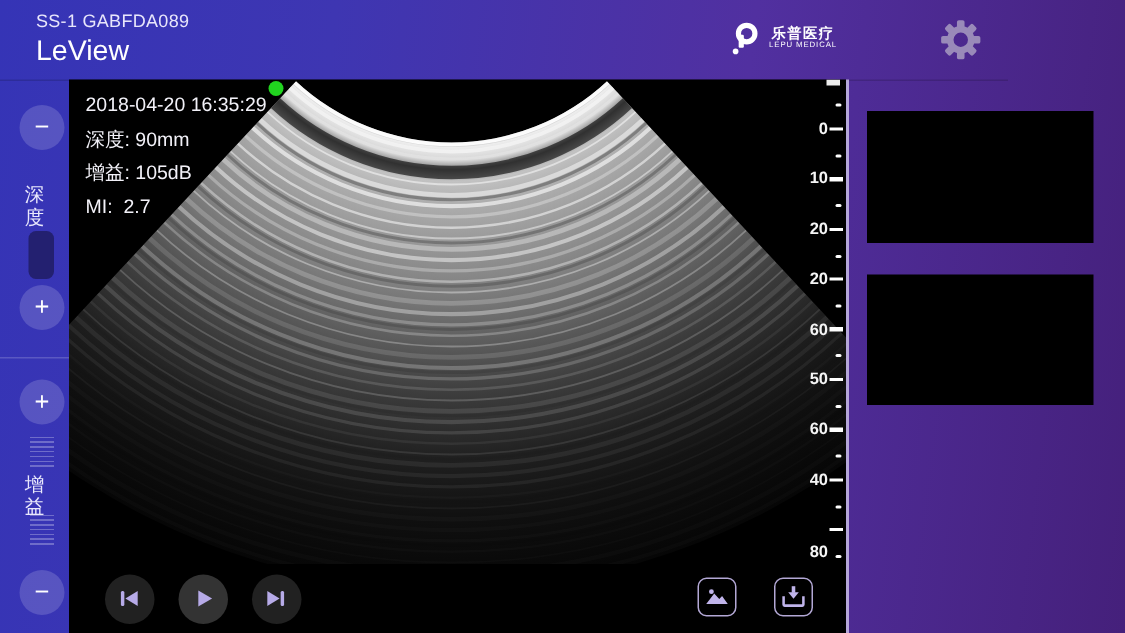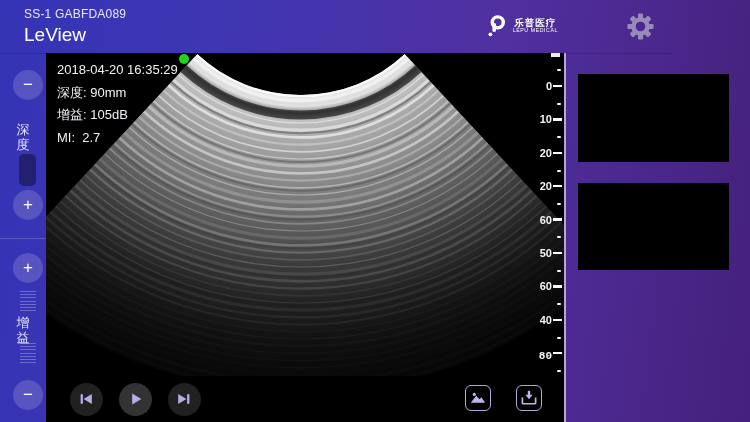--- a/index.html
+++ b/index.html
@@ -223,21 +223,21 @@
         <div class="r-label" style="top: 133.2px;">20</div>
         <div class="r-major" style="top: 132px;"></div>
         <div class="r-label" style="top: 166.6px;">60</div>
         <div class="r-major" style="top: 165.4px;"></div>
         <div class="r-label" style="top: 200px;">50</div>
         <div class="r-major" style="top: 198.8px;"></div>
         <div class="r-label" style="top: 233.4px;">60</div>
         <div class="r-major" style="top: 232.2px;"></div>
         <div class="r-label" style="top: 266.8px;">40</div>
         <div class="r-major" style="top: 265.6px;"></div>
-        <div class="r-label" style="top: 303px; font-family: Liberation Mono, monospace;">80</div>
+        <div class="r-label" style="top: 315px;">80</div>
         <div class="r-major" style="top: 299px;"></div>
         <div class="r-minor" style="top: 16.3px;"></div>
         <div class="r-minor" style="top: 49.7px;"></div>
         <div class="r-minor" style="top: 83.1px;"></div>
         <div class="r-minor" style="top: 116.5px;"></div>
         <div class="r-minor" style="top: 149.9px;"></div>
         <div class="r-minor" style="top: 183.3px;"></div>
         <div class="r-minor" style="top: 216.7px;"></div>
         <div class="r-minor" style="top: 250.1px;"></div>
         <div class="r-minor" style="top: 283.5px;"></div>

